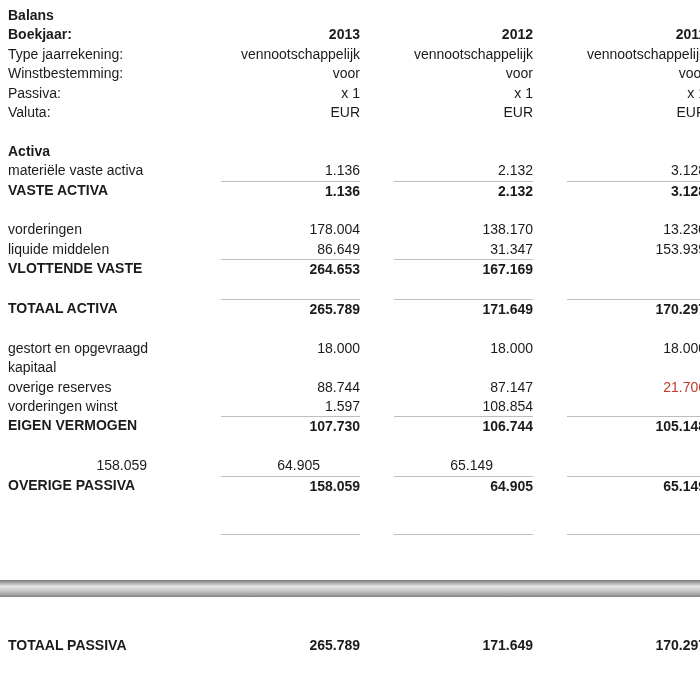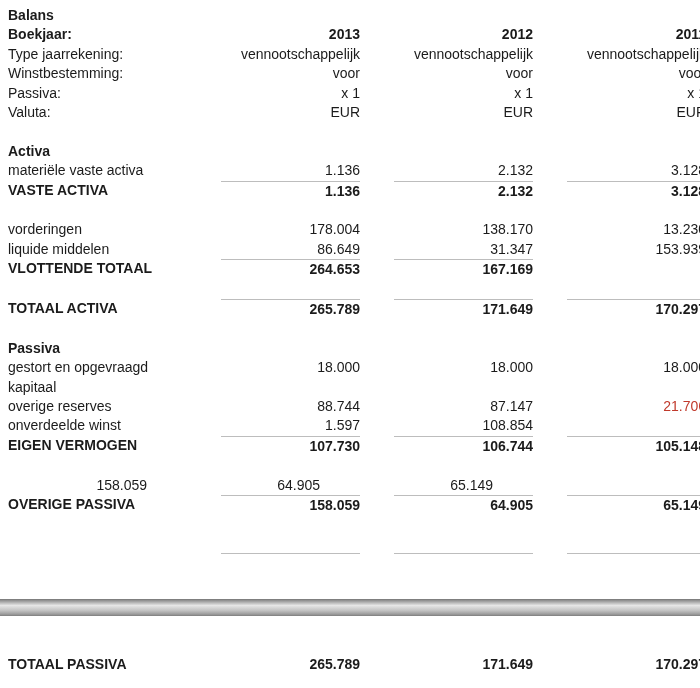--- a/index.html
+++ b/index.html
@@ -116,21 +116,21 @@
         <div class="cell-val">138.170</div>
         <div class="cell-val">13.230</div>
       </div>
       <div class="row item">
         <div class="cell-label">liquide middelen</div>
         <div class="cell-val">86.649</div>
         <div class="cell-val">31.347</div>
         <div class="cell-val">153.939</div>
       </div>
       <div class="row total">
-        <div class="cell-label">VLOTTENDE TOTAAL</div>
+        <div class="cell-label">VLOTTENDE VASTE</div>
         <div class="cell-val">264.653</div>
         <div class="cell-val">167.169</div>
       </div>
       <div class="row spacer">
         <div class="cell-label"></div>
         <div class="cell-val"></div>
         <div class="cell-val"></div>
         <div class="cell-val"></div>
       </div>
       <div class="row total">
@@ -138,40 +138,34 @@
         <div class="cell-val">265.789</div>
         <div class="cell-val">171.649</div>
         <div class="cell-val">170.297</div>
       </div>
       <div class="row spacer">
         <div class="cell-label"></div>
         <div class="cell-val"></div>
         <div class="cell-val"></div>
         <div class="cell-val"></div>
       </div>
-      <div class="row section">
-        <div class="cell-label">Passiva</div>
-        <div class="cell-val"></div>
-        <div class="cell-val"></div>
-        <div class="cell-val"></div>
-      </div>
       <div class="row item">
         <div class="cell-label">gestort en opgevraagd kapitaal</div>
         <div class="cell-val">18.000</div>
         <div class="cell-val">18.000</div>
         <div class="cell-val">18.000</div>
       </div>
       <div class="row item">
         <div class="cell-label">overige reserves</div>
         <div class="cell-val">88.744</div>
         <div class="cell-val">87.147</div>
         <div class="cell-val neg">21.706</div>
       </div>
       <div class="row item">
-        <div class="cell-label">onverdeelde winst</div>
+        <div class="cell-label">vorderingen winst</div>
         <div class="cell-val">1.597</div>
         <div class="cell-val">108.854</div>
       </div>
       <div class="row total">
         <div class="cell-label">EIGEN VERMOGEN</div>
         <div class="cell-val">107.730</div>
         <div class="cell-val">106.744</div>
         <div class="cell-val">105.148</div>
       </div>
       <div class="row spacer">

